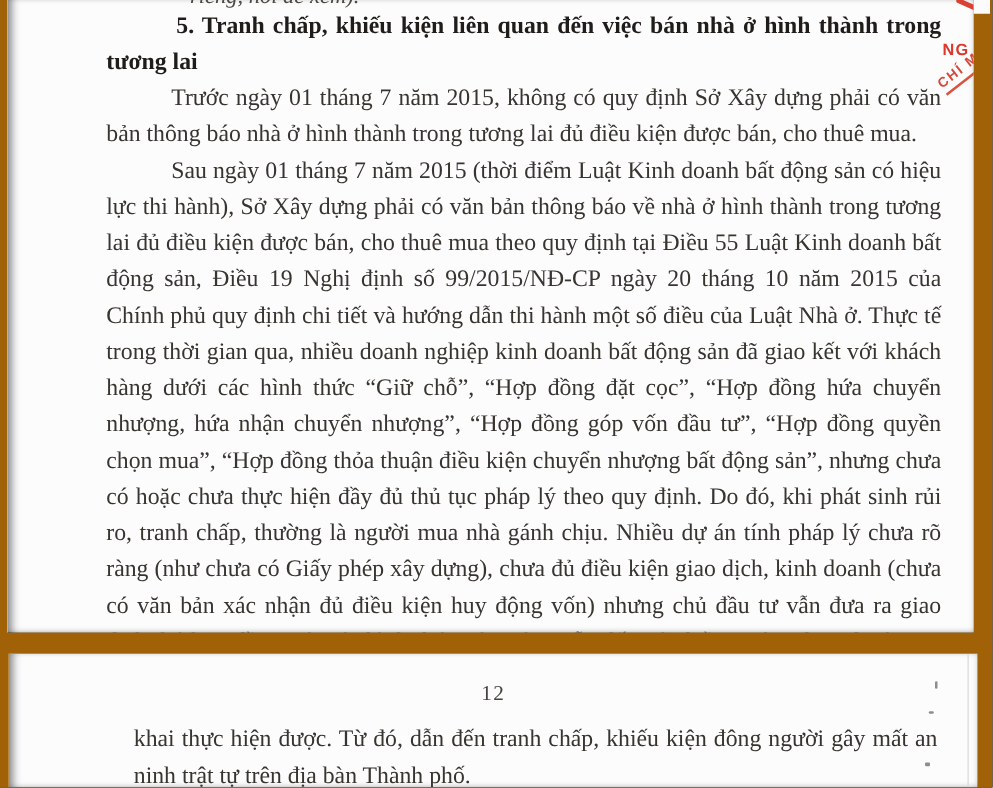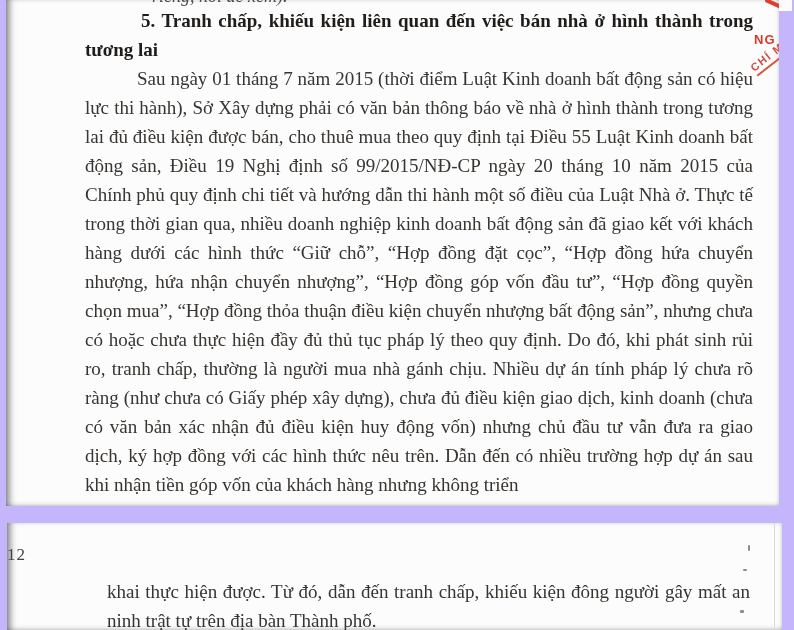--- a/index.html
+++ b/index.html
@@ -1,18 +1,18 @@
 <!DOCTYPE html>
 <html><head>
 <meta charset="utf-8">
 <style>
   html,body { margin:0; padding:0; background:#2e3135; }
   .canvas {
     position:relative; width:794px; height:630px; margin:0 auto;
-    background:#c4b5fd; overflow:hidden;
+    background:#a16207; overflow:hidden;
     font-family:"Liberation Serif", serif;
   }
   .page {
     position:absolute; background:#fcfcfd; overflow:hidden;
     box-shadow: inset 7px 0 7px -4px rgba(18,20,24,.55),
                 inset -2px 0 5px -3px rgba(18,20,24,.28),
                 inset 0 -3px 6px -4px rgba(18,20,24,.30);
   }
   .page-top  { left:6px;  top:0;     width:773px; height:506px; }
   .page-bottom { left:7px; top:523px; width:775px; height:107px; }
@@ -49,21 +49,21 @@
     border-bottom:2px solid #da5243; padding-bottom:2px; white-space:nowrap;
   }
   .stamp-arc {
     position:absolute; left:760px; top:-2px; width:40px; height:4px;
     background:#da4034; border-radius:3px;
     transform:rotate(24deg); transform-origin:left top;
   }
 
   
   .page-number {
-    margin-top:22px; font-size:17px; line-height:20px;
+    text-align:center; margin-top:22px; font-size:17px; line-height:20px;
     color:#46423d; letter-spacing:1px;
   }
   .bottom-text { padding:12px 32px 0 100px; color:#383430; font-size:19px; line-height:29px; }
   .scanline {
     position:absolute; top:0; bottom:0; right:7px; width:1px; background:#dadade;
   }
   .speck { position:absolute; background:#8d8d90; border-radius:1px; }
   .speck.s1 { left:741px; top:22px; width:2px; height:6px; }
   .speck.s2 { left:736px; top:46px; width:4px; height:2px; }
   .speck.s3 { left:733px; top:87px; width:4px; height:3px; }
@@ -71,20 +71,21 @@
 </head>
 <body>
 
 <div class="canvas">
 
   <section class="page page-top">
     <div class="clip-fragment">riêng, nói đề xem).</div>
 
     <div class="content">
       <h2 class="heading">5. Tranh chấp, khiếu kiện liên quan đến việc bán nhà ở hình thành trong tương lai</h2>
+      <p class="body">Trước ngày 01 tháng 7 năm 2015, không có quy định Sở Xây dựng phải có văn bản thông báo nhà ở hình thành trong tương lai đủ điều kiện được bán, cho thuê mua.</p>
       <p class="body">Sau ngày 01 tháng 7 năm 2015 (thời điểm Luật Kinh doanh bất động sản có hiệu lực thi hành), Sở Xây dựng phải có văn bản thông báo về nhà ở hình thành trong tương lai đủ điều kiện được bán, cho thuê mua theo quy định tại Điều 55 Luật Kinh doanh bất động sản, Điều 19 Nghị định số 99/2015/NĐ-CP ngày 20 tháng 10 năm 2015 của Chính phủ quy định chi tiết và hướng dẫn thi hành một số điều của Luật Nhà ở. Thực tế trong thời gian qua, nhiều doanh nghiệp kinh doanh bất động sản đã giao kết với khách hàng dưới các hình thức “Giữ chỗ”, “Hợp đồng đặt cọc”, “Hợp đồng hứa chuyển nhượng, hứa nhận chuyển nhượng”, “Hợp đồng góp vốn đầu tư”, “Hợp đồng quyền chọn mua”, “Hợp đồng thỏa thuận điều kiện chuyển nhượng bất động sản”, nhưng chưa có hoặc chưa thực hiện đầy đủ thủ tục pháp lý theo quy định. Do đó, khi phát sinh rủi ro, tranh chấp, thường là người mua nhà gánh chịu. Nhiều dự án tính pháp lý chưa rõ ràng (như chưa có Giấy phép xây dựng), chưa đủ điều kiện giao dịch, kinh doanh (chưa có văn bản xác nhận đủ điều kiện huy động vốn) nhưng chủ đầu tư vẫn đưa ra giao dịch, ký hợp đồng với các hình thức nêu trên. Dẫn đến có nhiều trường hợp dự án sau khi nhận tiền góp vốn của khách hàng nhưng không triển</p>
     </div>
 
     <div class="stamp-ng">NG</div>
     <div class="stamp-chi">CHÍ M</div>
     <div class="stamp-arc"></div>
   </section>
 
   <div class="corner-patch"></div>
 

